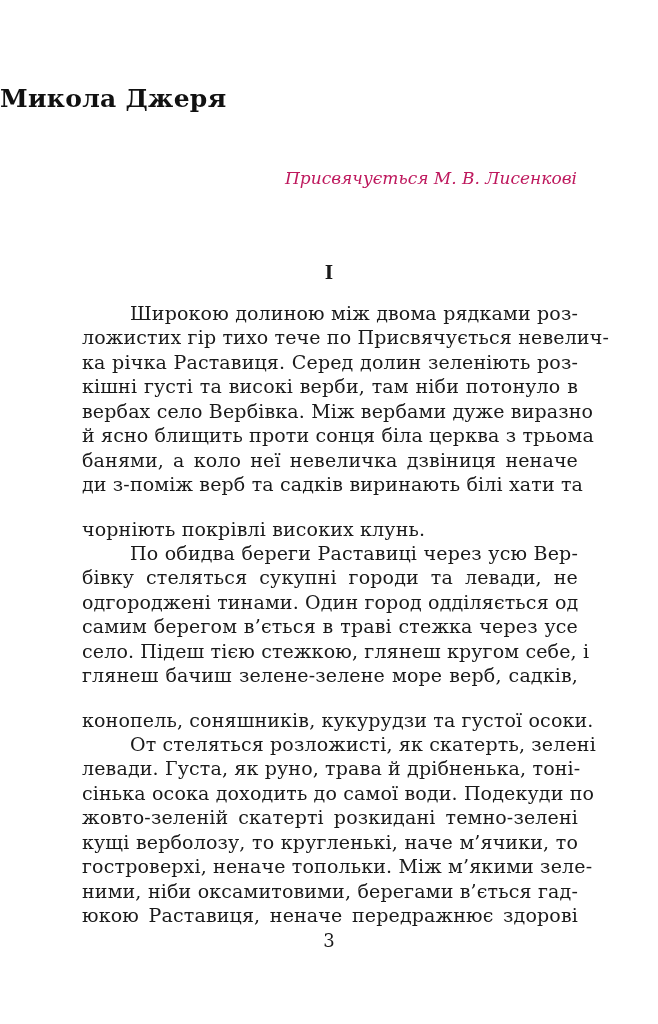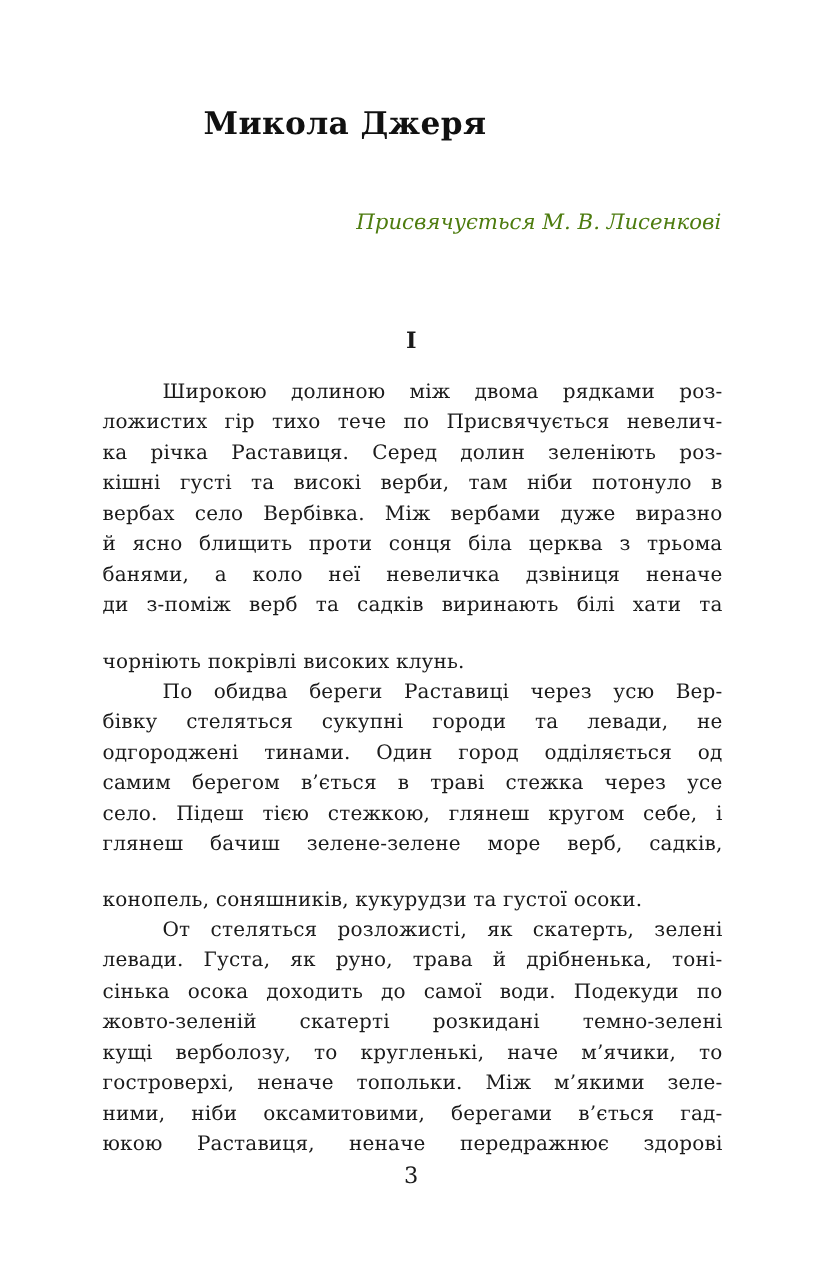--- a/index.html
+++ b/index.html
@@ -3,41 +3,41 @@
   <meta charset="utf-8">
   <style>
     html, body { margin: 0; padding: 0; background: #ffffff; }
     body {
       width: 658px; height: 1024px; position: relative; overflow: hidden;
       color: #1a1a1a;
       font-family: "DejaVu Serif", "Liberation Serif", serif;
     }
     .title {
       position: absolute; left: 0; width: 552px; top: 84px;
-      text-align: center;
+      text-align: left;
       font-family: "DejaVu Serif", serif;
       font-weight: bold; font-size: 25px; letter-spacing: 0.3px;
       color: #111;
     }
     .dedication {
       position: absolute; right: 81px; top: 168px;
       font-family: "DejaVu Serif", serif;
       font-style: italic; font-size: 17px;
-      color: #4d7c0f;
+      color: #be185d;
     }
     .chapter {
       position: absolute; left: 0; width: 658px; top: 262px;
       text-align: center;
       font-family: "DejaVu Serif", serif;
       font-weight: bold; font-size: 18px;
     }
     .body-text {
       position: absolute; left: 82px; width: 496px; top: 301px;
       font-family: "DejaVu Serif", serif;
-      font-size: 16px;
+      font-size: 19px;
       line-height: 24.45px;
       letter-spacing: 0.15px;
     }
     .line {
       display: block; white-space: nowrap;
       text-align: justify; text-align-last: justify;
       height: 24.45px;
     }
     .line.last { text-align-last: left; margin-top: 20px; }
     .line.indent { padding-left: 48px; }

